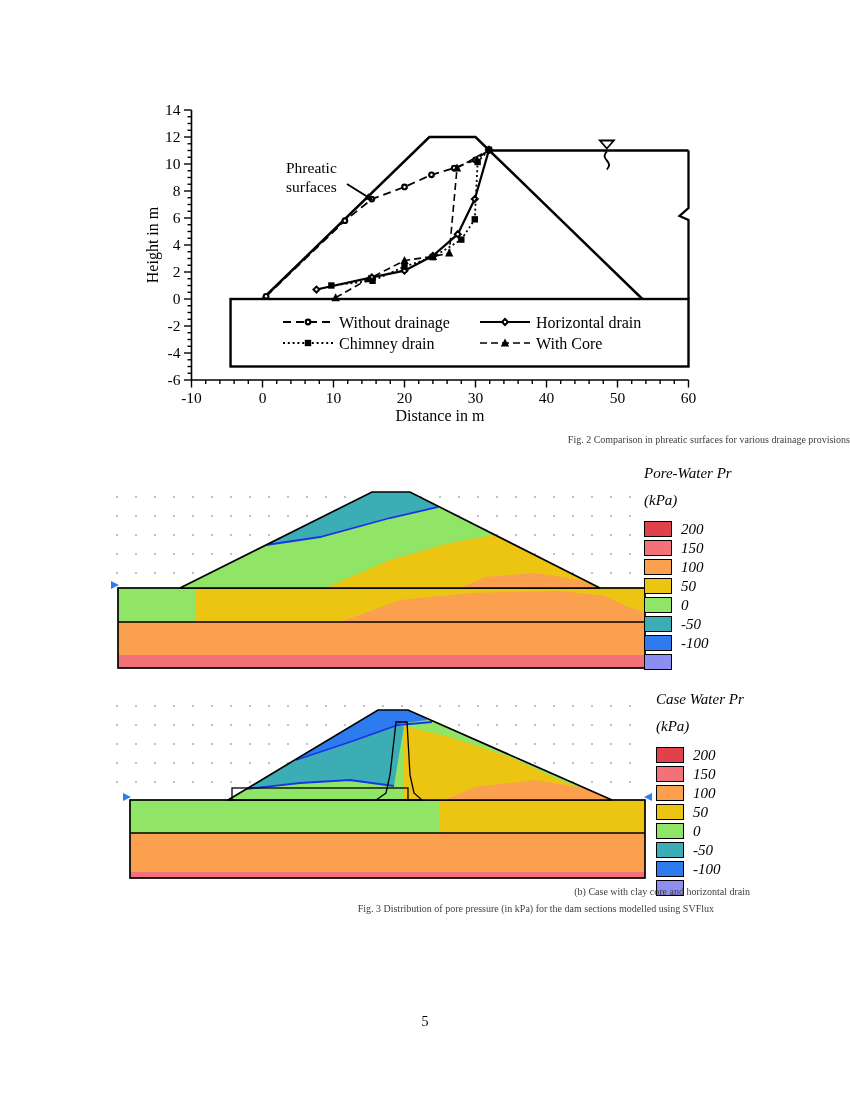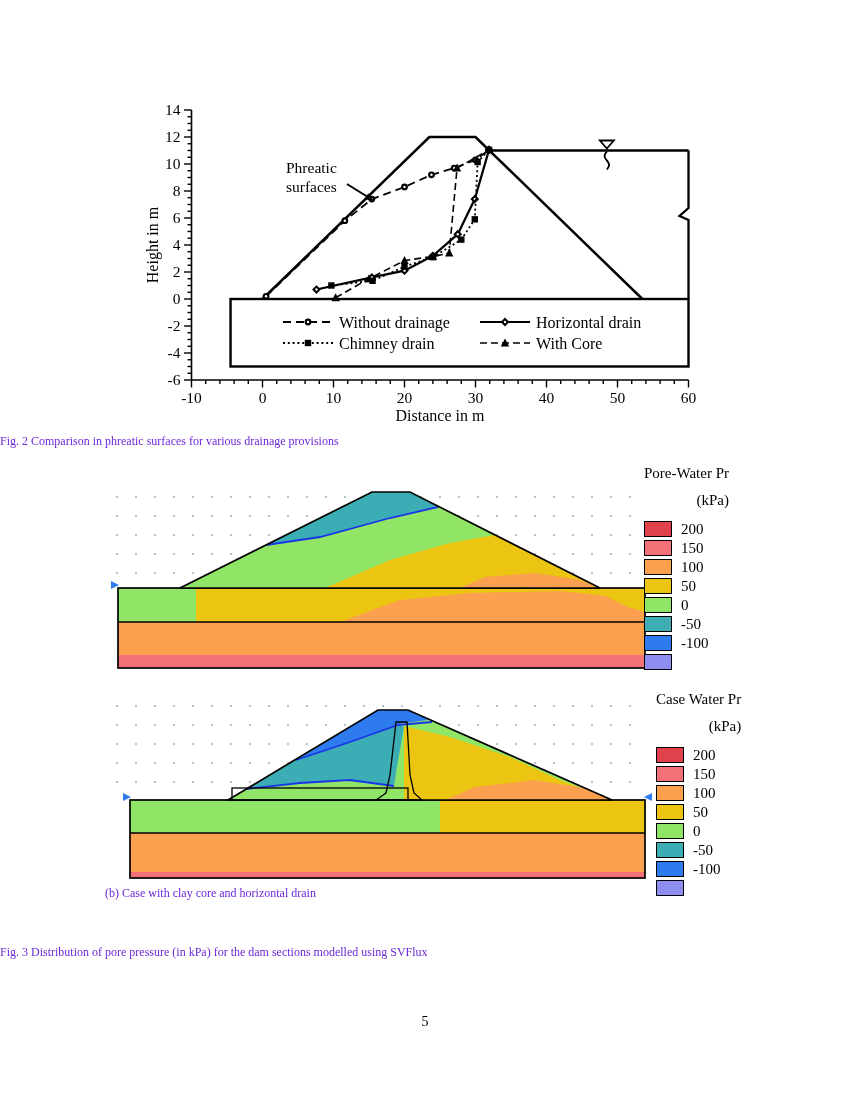--- a/index.html
+++ b/index.html
@@ -1,23 +1,23 @@
 <!DOCTYPE html>
 <html><head>
 <meta charset="utf-8">
 <style>
   html,body{margin:0;padding:0;background:#888;}
   .page{position:relative;width:850px;height:1100px;background:#ffffff;margin:0 auto;
         font-family:"Liberation Serif",serif;color:#000;overflow:hidden;}
   .abs{position:absolute;}
   svg text{font-family:"Liberation Serif",serif;fill:#000;}
-  .cap{position:absolute;text-align:left;font-size:12px;color:#6d28d9;}
-  .legend{position:absolute;font-size:15px;line-height:18px;}
+  .cap{position:absolute;text-align:right;font-size:10px;color:#404040;}
+  .legend{position:absolute;font-size:15px;line-height:18px;font-style:italic;}
   .lt{white-space:nowrap;}
-  .lt.units{margin-top:9px;text-align:right;}
+  .lt.units{margin-top:9px;}
   .rows{margin-top:10px;}
   .lrow{height:19px;display:flex;align-items:center;}
   .sw{display:inline-block;width:26px;height:14px;border:1px solid #000;flex:0 0 auto;}
   .ll{margin-left:9px;font-size:15px;}
   .pageno{position:absolute;left:0;width:850px;text-align:center;top:1014px;font-size:14px;}
 </style>
 </head>
 <body>
 
 <div class="page">
@@ -339,16 +339,16 @@
         </div>
         <div class="lrow">
           <span class="sw" style="background: rgb(141, 141, 242);"></span>
           <span class="ll"></span>
         </div>
       </div>
   </div>
 
   <div class="cap" style="top:886px;left:105px;width:645px">(b)  Case with clay core and horizontal drain</div>
 
-  <div class="cap" style="top:945px;left:0;width:714px">Fig. 3 Distribution of pore pressure (in kPa) for the dam sections modelled using SVFlux</div>
+  <div class="cap" style="top:903px;left:0;width:714px">Fig. 3 Distribution of pore pressure (in kPa) for the dam sections modelled using SVFlux</div>
 
   <div class="pageno">5</div>
 </div>
 
 </body></html>

